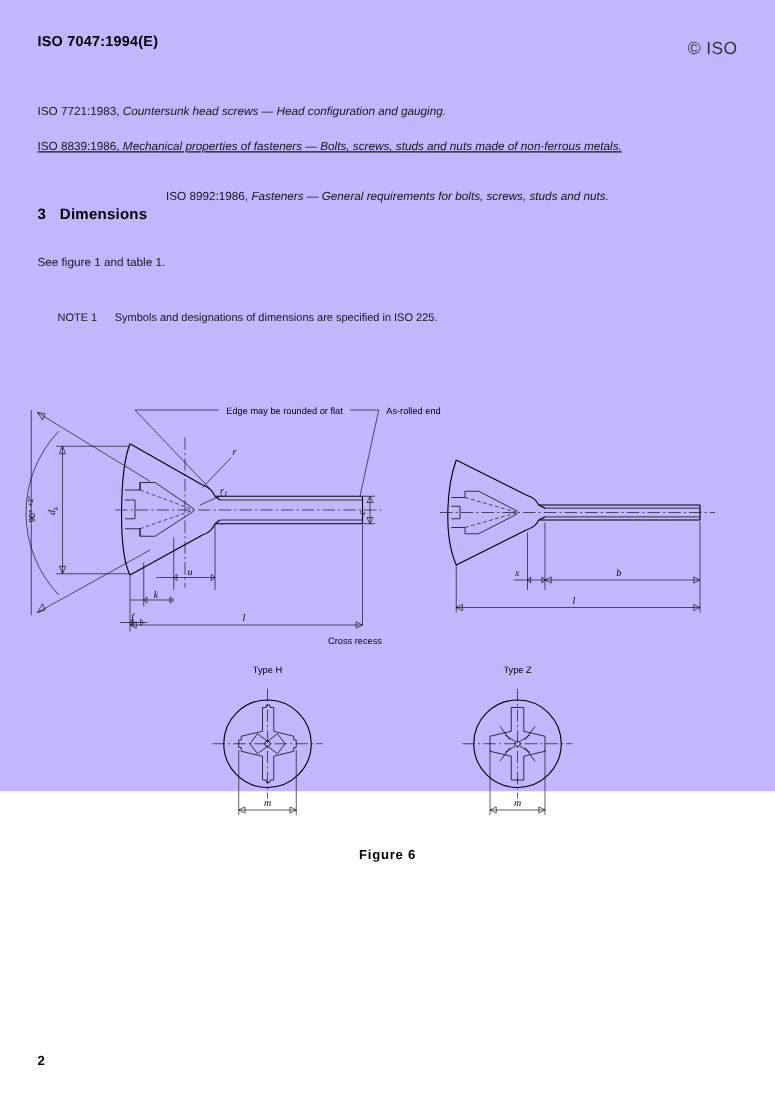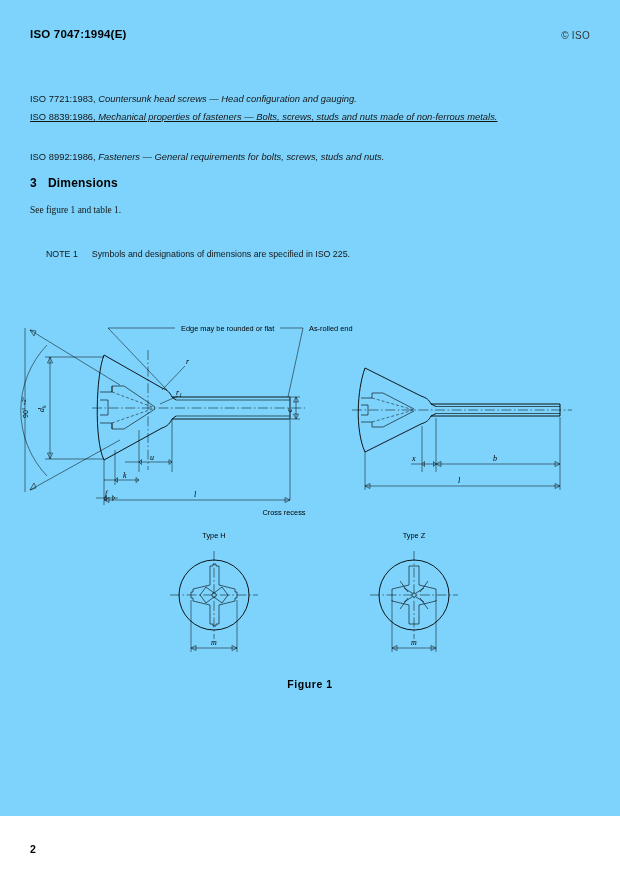--- a/index.html
+++ b/index.html
@@ -12,38 +12,38 @@
     height: 876px;
     position: relative;
     font-family: "Liberation Sans", sans-serif;
     color: #000000;
     overflow: hidden;
   }
   .page {
     position: absolute;
     left: 0; top: 0;
     width: 620px;
-    height: 816px;
-    background: #7dd3fc;
+    height: 633px;
+    background: #c4b5fd;
   }
 
   
   .hdr-left {
     position: absolute;
     left: 30px;
     top: 28px;
     font-size: 11.5px;
     font-weight: bold;
     letter-spacing: 0.2px;
   }
   .hdr-right {
     position: absolute;
     right: 30px;
     top: 30px;
-    font-size: 10px;
+    font-size: 14px;
     color: #333;
     letter-spacing: 0.3px;
   }
 
   
   .para {
     position: absolute;
     left: 30px;
     width: 560px;
     font-size: 9.4px;
@@ -111,40 +111,40 @@
   .txt-lbl { font-family: "Liberation Sans", sans-serif; font-size: 7.4px; fill: #000; }
 </style>
 </head>
 <body>
 
 <div class="page">
 
   <div class="hdr-left">ISO 7047:1994(E)</div>
   <div class="hdr-right">© ISO</div>
 
-  <div class="para" style="top:92px;">
+  <div class="para" style="top:82px;">
     <span>ISO 7721:1983,</span>
     <i>Countersunk head screws — Head configuration and gauging.</i>
   </div>
 
   <div class="para justify" style="top:110px;text-decoration:underline;">
     <span>ISO 8839:1986,</span>
     <i>Mechanical properties of fasteners — Bolts, screws, studs and nuts made of non-ferrous metals.</i>
   </div>
 
-  <div class="para" style="top:150px;">
+  <div class="para" style="top:150px;text-align:center;">
     <span>ISO 8992:1986,</span>
     <i>Fasteners — General requirements for bolts, screws, studs and nuts.</i>
   </div>
 
-  <div class="sec-head" style="top:176px;">
+  <div class="sec-head" style="top:164px;">
     <span class="num">3</span><span>Dimensions</span>
   </div>
 
-  <div class="para" style="top:203px;font-family:Liberation Serif, serif;">See figure 1 and table 1.</div>
+  <div class="para" style="top:203px;">See figure 1 and table 1.</div>
 
 
   <div class="note" style="top:249px;margin-left:16px;">
     <span class="lbl">NOTE 1</span><span>Symbols and designations of dimensions are specified in ISO 225.</span>
   </div>
 
   <div class="figure-wrap">
     <svg width="620" height="420" viewBox="0 0 620 420" xmlns="http://www.w3.org/2000/svg">
 
       <g>
@@ -376,17 +376,17 @@
         <path class="dim" d="M436 300 L436 352"></path>
         <path class="dim" d="M392 348 L436 348"></path>
         <path class="dim" d="M392 348 L397 345.5 L397 350.5 Z" fill="#000"></path>
         <path class="dim" d="M436 348 L431 345.5 L431 350.5 Z" fill="#000"></path>
         <text class="txt-i" x="414" y="345" text-anchor="middle">m</text>
       </g>
 
     </svg>
   </div>
 
-  <div class="fig-caption">Figure 1</div>
+  <div class="fig-caption">Figure 6</div>
 
   <div class="page-num">2</div>
 
 </div>
 
 </body></html>

